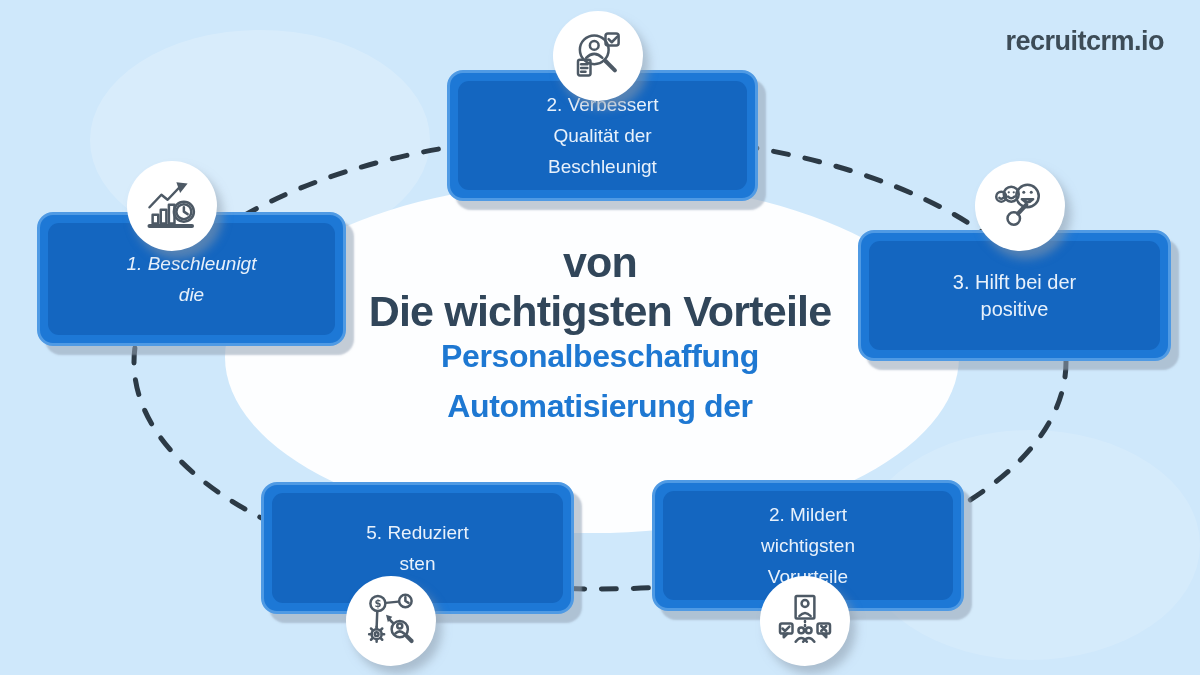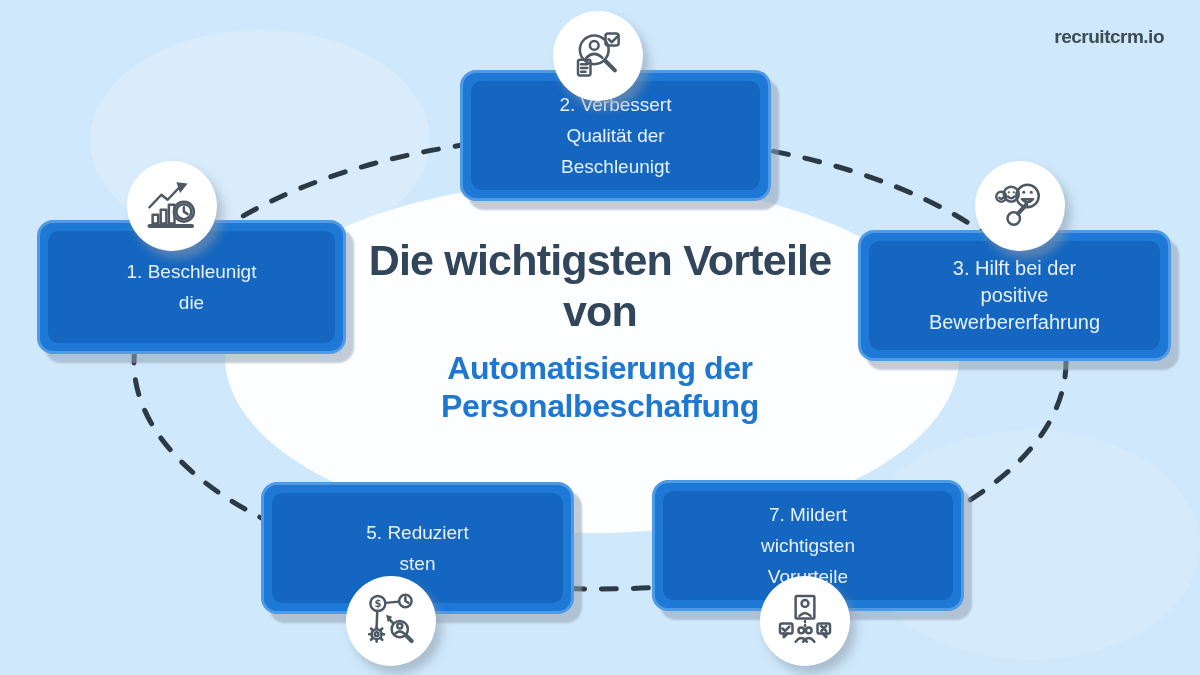--- a/index.html
+++ b/index.html
@@ -17,21 +17,21 @@
   .blob { position:absolute; border-radius:50%; background:rgba(255,255,255,0.20); }
   .blob-1 { left:90px;  top:30px;  width:340px; height:220px; }
   .blob-2 { left:860px; top:430px; width:340px; height:230px; background:rgba(255,255,255,0.14); }
 
   .ring-svg { position:absolute; inset:0; z-index:1; }
   .dash-ellipse { fill:none; stroke: var(--dash, #2c3a46); stroke-width:5; stroke-dasharray:15 17; stroke-linecap:round; }
   .white-ellipse { fill: var(--ellipse-fill, #fdfeff); }
 
   .logo {
     position:absolute; top:26px; right:36px; z-index:6;
-    font-size:19px; font-weight:700; letter-spacing:-0.5px;
+    font-size:27px; font-weight:700; letter-spacing:-0.5px;
     color: var(--logo-color, #3d4c57);
   }
 
   .title-block {
     position:absolute; left:300px; top:236px; width:600px; z-index:2;
     text-align:center;
   }
   .title-dark {
     font-size:43px; font-weight:700; letter-spacing:-0.8px;
     color: var(--title-dark, #31465a); line-height:1.15;
@@ -56,22 +56,22 @@
     content:""; position:absolute; inset:8px; border-radius:11px;
     background: var(--box-inner, #1466c0);
   }
   .benefit-line {
     position:relative; z-index:1; display:block;
     color: var(--box-text, #e8f1fb);
     font-size:19px; font-weight:400; line-height:31px;
   }
   .box-3 .benefit-line { font-size:20px; line-height:27px; }
 
-  .box-1 { left:37px;  top:220px; width:303px; height:128px; }
-  .box-2 { left:460px; top:70px;  width:305px; height:125px;align-items:center; }
+  .box-1 { left:37px;  top:212px; width:303px; height:128px;font-style:italic; }
+  .box-2 { left:447px; top:70px;  width:305px; height:125px;align-items:center; }
   .box-3 { left:858px; top:230px; width:307px; height:125px; }
   .box-4 { left:652px; top:480px; width:306px; height:125px; }
   .box-5 { left:261px; top:482px; width:307px; height:126px; }
 
   .icon-circle {
     position:absolute; z-index:4;
     width:90px; height:90px; border-radius:50%;
     background:#ffffff;
     box-shadow: 6px 8px 10px rgba(140,155,172,0.55);
     display:flex; align-items:center; justify-content:center;
@@ -98,47 +98,46 @@
   </div>
 
   <svg class="ring-svg" width="1200" height="675" viewBox="0 0 1200 675">
     <ellipse class="dash-ellipse" cx="600" cy="362" rx="466" ry="227"></ellipse>
     <ellipse class="white-ellipse" cx="592" cy="357" rx="367" ry="176"></ellipse>
   </svg>
 
   <div class="logo">recruitcrm.io</div>
 
   <div class="title-block">
+    <div class="title-dark title-dark-2">von</div>
     <div class="title-dark">Die wichtigsten Vorteile</div>
-    <div class="title-dark title-dark-2">von</div>
+    <div class="title-blue">Personalbeschaffung</div>
     <div class="title-blue title-blue-1">Automatisierung der</div>
-    <div class="title-blue">Personalbeschaffung</div>
   </div>
 
   <div class="benefit-box box-1">
     <span class="benefit-line">1. Beschleunigt</span>
     <span class="benefit-line">die</span>
     <span class="benefit-line"></span>
   </div>
 
   <div class="benefit-box box-2">
     <span class="benefit-line">2. Verbessert</span>
     <span class="benefit-line">Qualität der</span>
     <span class="benefit-line">Beschleunigt</span>
     <span class="benefit-line"></span>
   </div>
 
   <div class="benefit-box box-3">
     <span class="benefit-line">3. Hilft bei der</span>
     <span class="benefit-line">positive</span>
-    <span class="benefit-line">Bewerbererfahrung</span>
   </div>
 
   <div class="benefit-box box-4">
-    <span class="benefit-line">7. Mildert</span>
+    <span class="benefit-line">2. Mildert</span>
     <span class="benefit-line">wichtigsten</span>
     <span class="benefit-line">Vorurteile</span>
     <span class="benefit-line"></span>
   </div>
 
   <div class="benefit-box box-5">
     <span class="benefit-line">5. Reduziert</span>
     <span class="benefit-line">sten</span>
     <span class="benefit-line"></span>
   </div>

